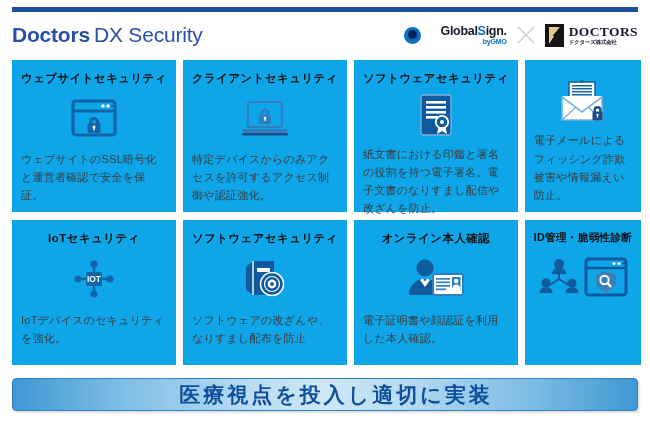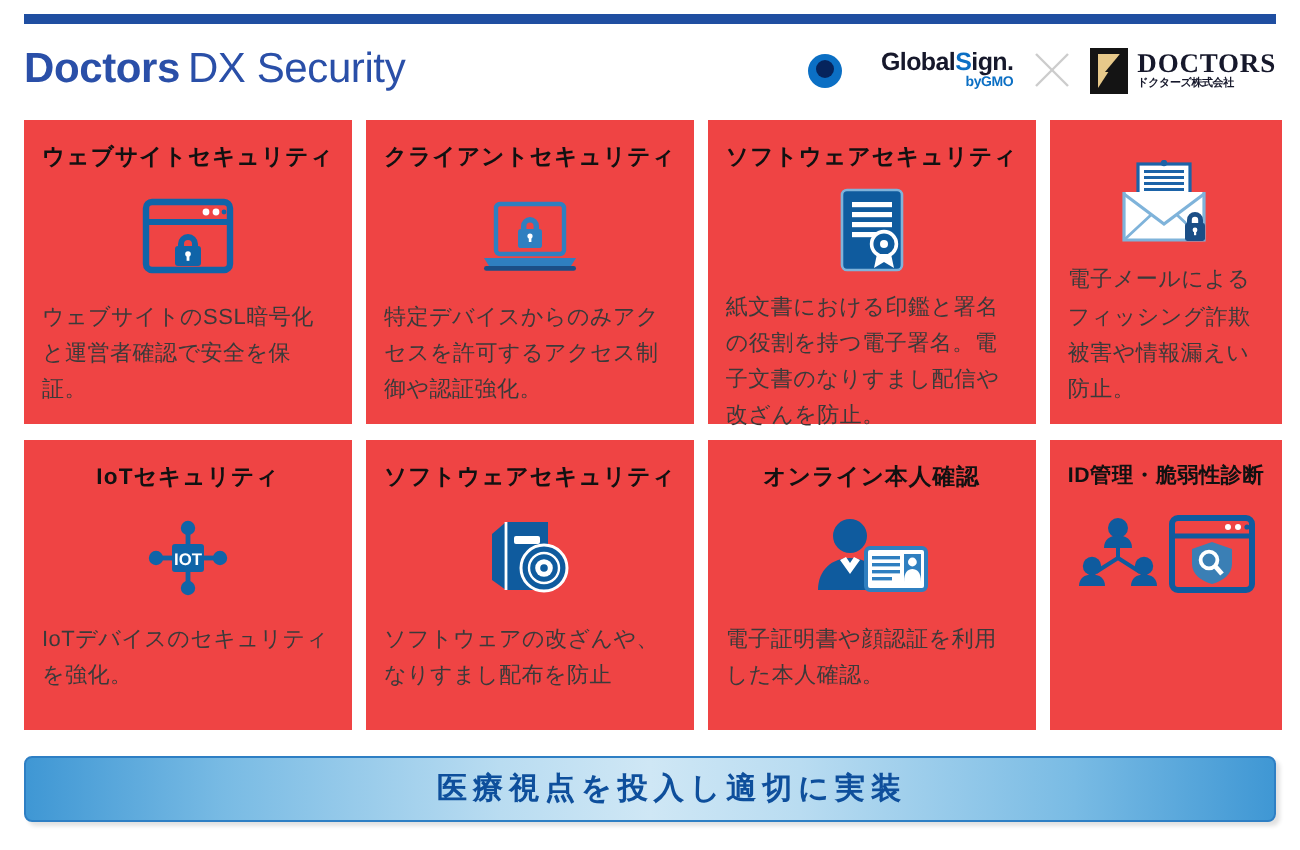--- a/index.html
+++ b/index.html
@@ -83,21 +83,21 @@
   .grid {
     position: absolute;
     left: 12px; top: 60px;
     width: 626px;
     display: grid;
     grid-template-columns: repeat(4, 1fr);
     grid-template-rows: 152px 145px;
     gap: 8px 7px;
   }
   .card {
-    background: #ef4444;
+    background: #0ea5e9;
     padding: 11px 9px 8px 9px;
     display: flex; flex-direction: column; align-items: center;
   }
   .card-title {
     font-size: 11.3px; font-weight: 700; color: #111;
     letter-spacing: .6px; text-align: center;
     white-space: nowrap;
   }
   .card-title.small { font-size: 10.6px; letter-spacing: .3px; }
   .card-icon {
@@ -119,21 +119,21 @@
     width: 626px; height: 33px;
     border: 1.5px solid #2e7fc4;
     border-radius: 4px;
     background: linear-gradient(to right,
       #3f97d4 0%, #79bbe4 16%, #b9dcf1 38%,
       #cfe7f5 50%, #b9dcf1 62%, #79bbe4 84%, #3f97d4 100%);
     box-shadow: 2px 2px 2px rgba(0,0,0,.12);
     display: flex; align-items: center; justify-content: center;
   }
   .banner-text {
-    font-size: 15px; font-weight: 700; color: #0e4f9c;
+    font-size: 21px; font-weight: 700; color: #0e4f9c;
     letter-spacing: 3px;
     padding-left: 22px;
   }
 </style>
 </head>
 <body>
 
 <div class="page">
 
   <div class="top-rule"></div>

